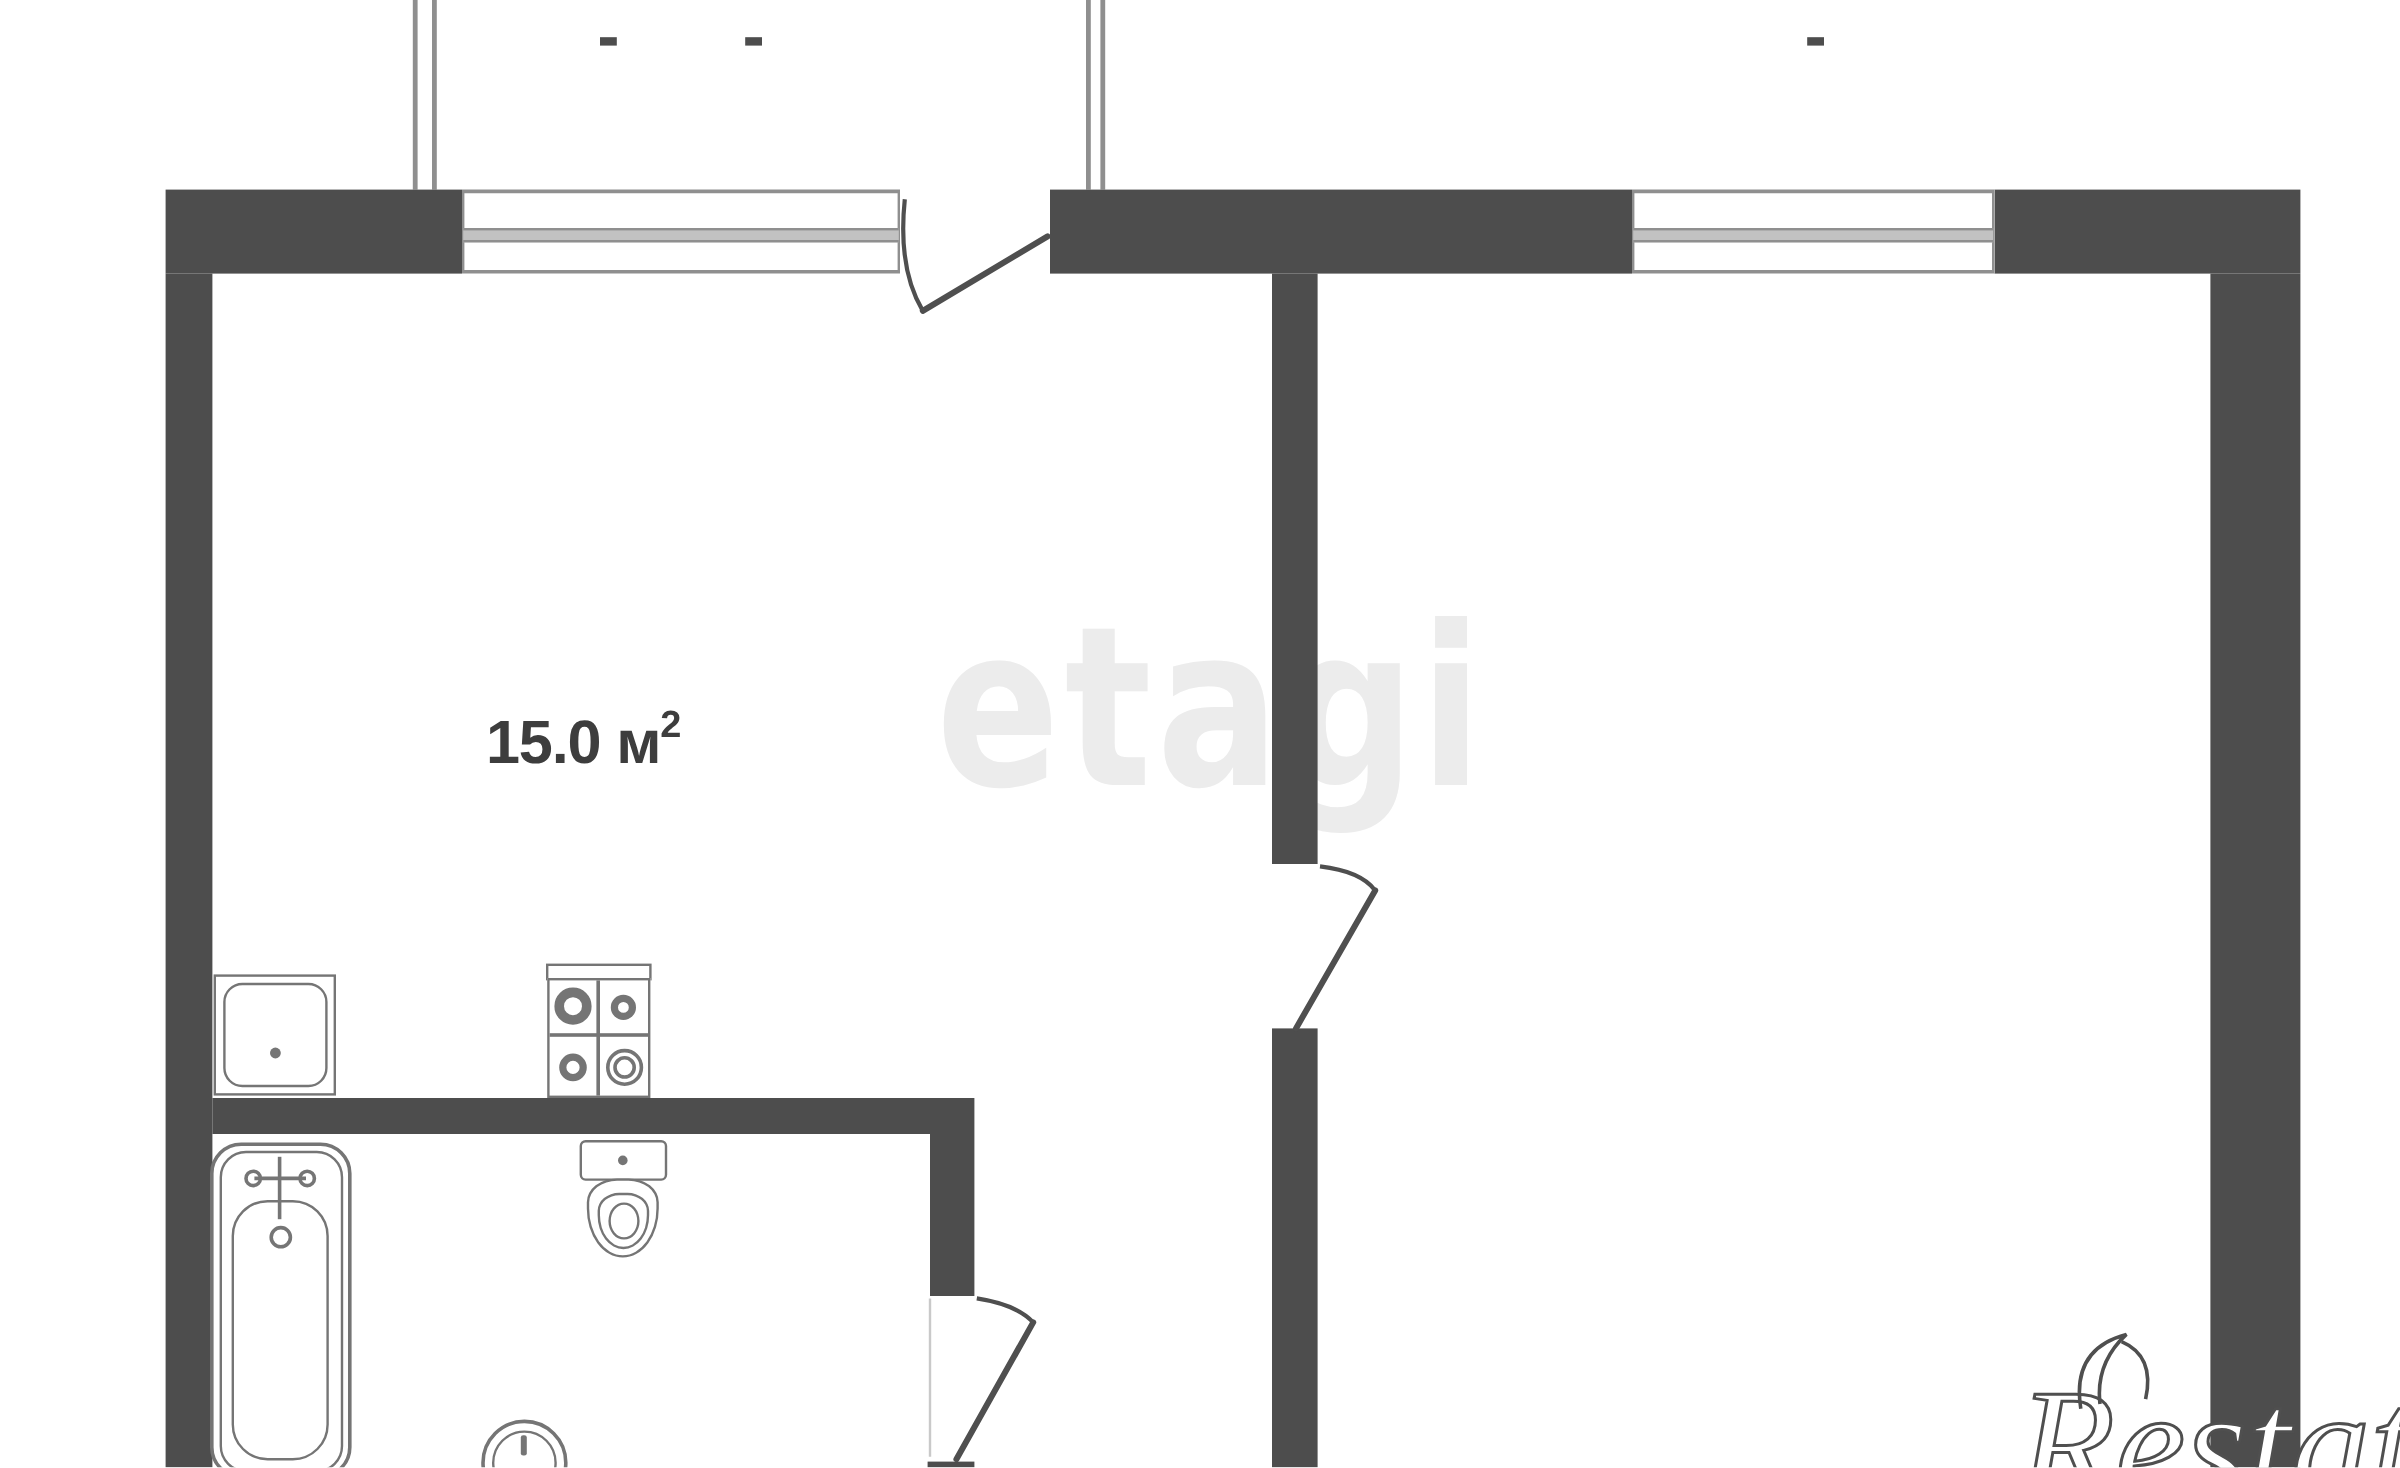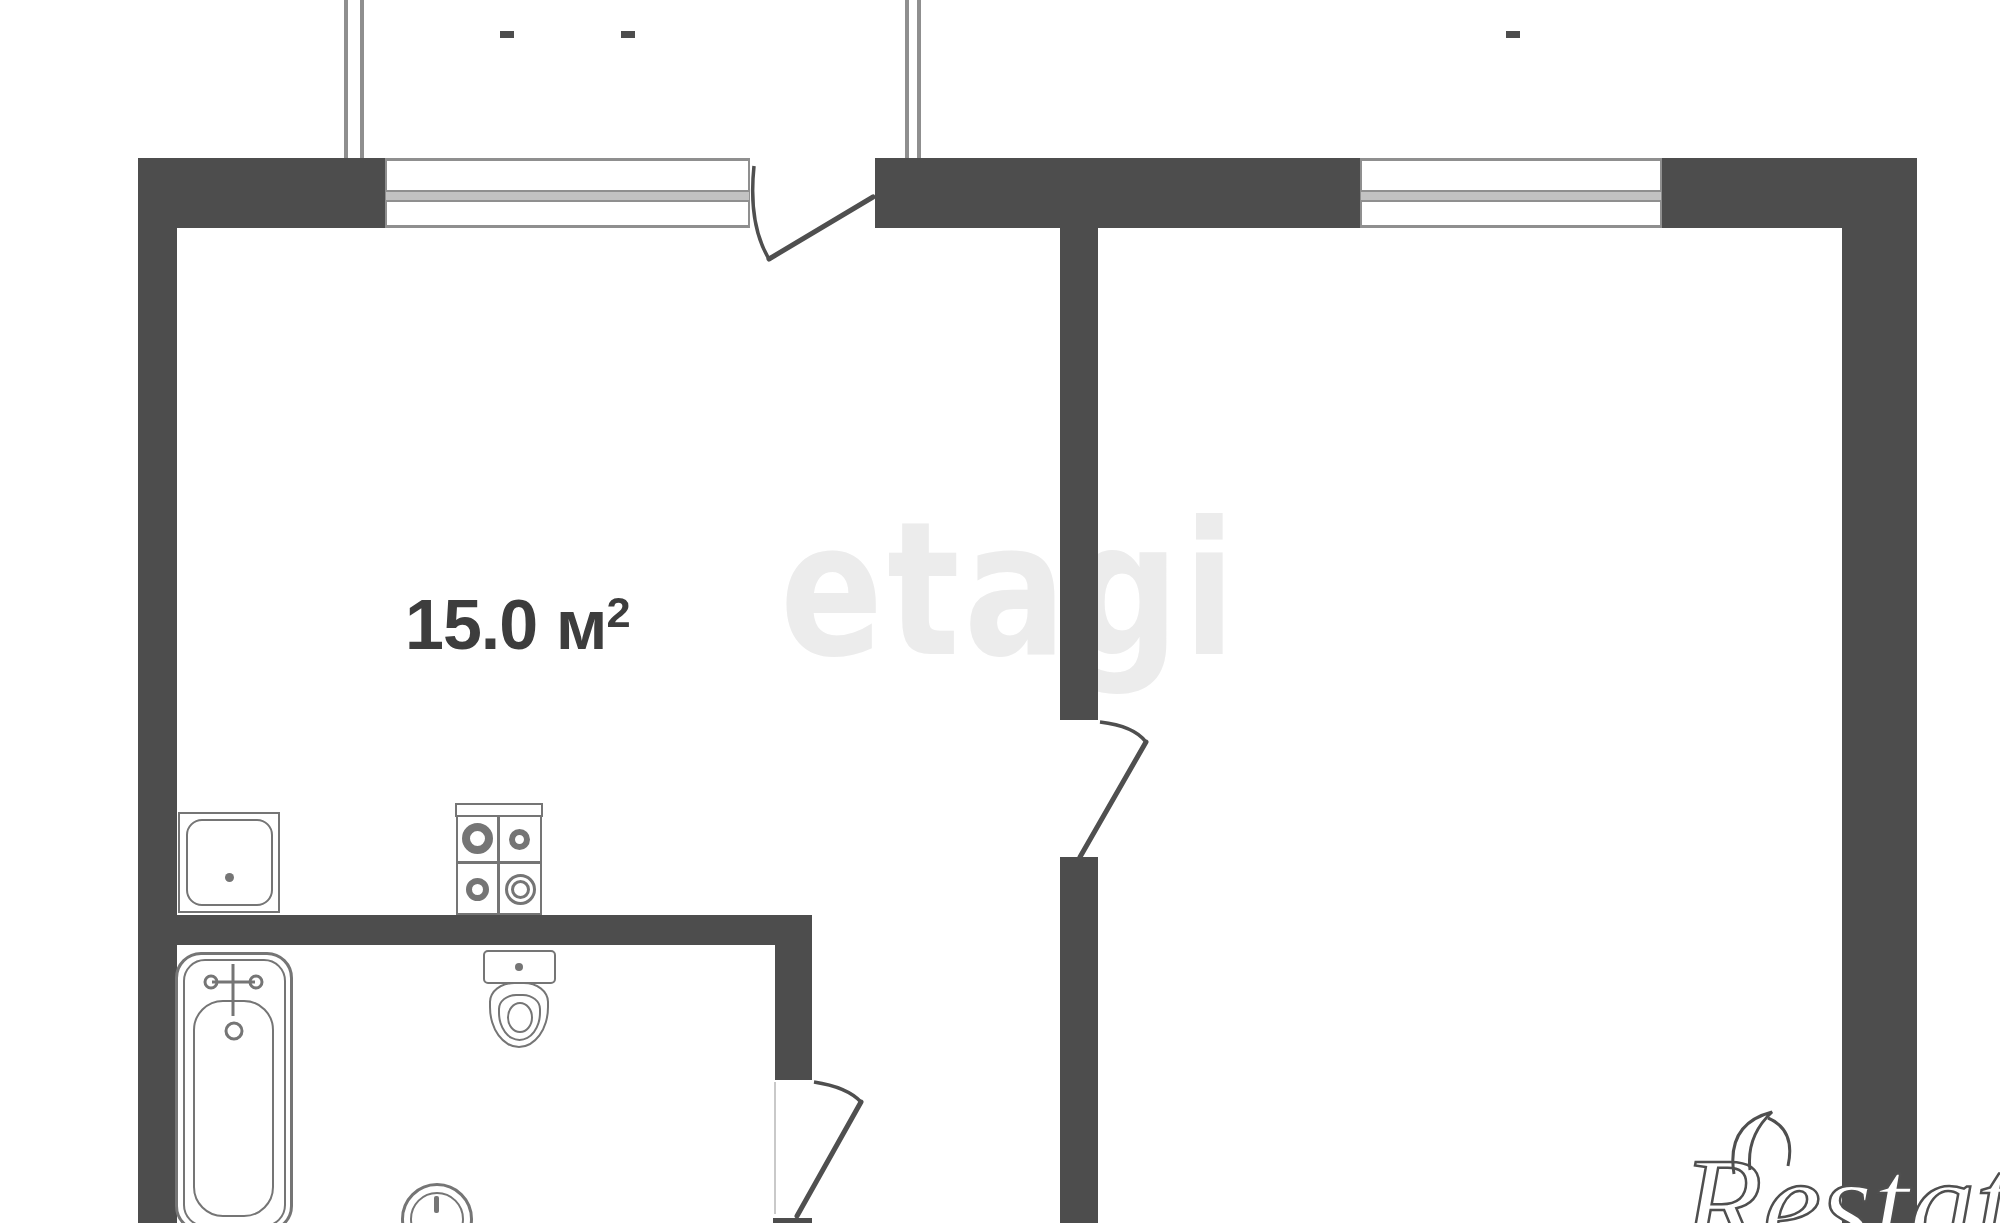--- a/index.html
+++ b/index.html
@@ -22,21 +22,21 @@
   
   .fx{position:absolute;border:2px solid var(--fixture-line-color,#757575);background:#fff;z-index:3;box-sizing:border-box;}
   .noline{border:none;background:transparent;}
   svg.overlay{position:absolute;left:0;top:0;width:2000px;height:1223px;z-index:4;pointer-events:none;}
   .door-line{stroke:var(--door-line-color,#4f4f4f);stroke-width:5;fill:none;stroke-linecap:round;}
   .arc-line{stroke:var(--door-line-color,#4f4f4f);stroke-width:3.5;fill:none;}
   .soft-line{stroke:#c9c9c9;stroke-width:2;fill:none;}
   .fix-line{stroke:var(--fixture-line-color,#757575);stroke-width:3;fill:none;}
   
   .area-label{position:absolute;left:405px;top:585px;z-index:3;color:var(--label-color,#3d3d3d);
-      font-size:70px;font-weight:600;letter-spacing:-1px;white-space:nowrap;}
+      font-size:51px;font-weight:600;letter-spacing:-1px;white-space:nowrap;}
   .area-label sup{font-size:0.62em;vertical-align:22px;font-weight:700;}
   .wm-center{position:absolute;left:780px;top:498px;z-index:1;color:var(--watermark-center-color,#ececec);
       font-family:"DejaVu Sans",sans-serif;font-weight:bold;font-size:152px;letter-spacing:4px;line-height:1;
       transform:scaleY(1.22);transform-origin:left top;white-space:nowrap;}
   .wm-corner{position:absolute;left:1682px;top:1112px;z-index:5;white-space:nowrap;}
   .wm-corner .wm-text{display:block;margin:26px 0 0 0;font-family:"Liberation Serif",serif;font-style:italic;
       font-size:132px;line-height:1;color:var(--watermark-corner-text-color,#fff);
       -webkit-text-stroke:2.5px var(--watermark-corner-outline-color,#4f4f4f);}
   .wm-flourish{position:absolute;left:44px;top:-4px;}
   .flourish-line{stroke:var(--watermark-corner-outline-color,#4f4f4f);stroke-width:3;fill:none;}

